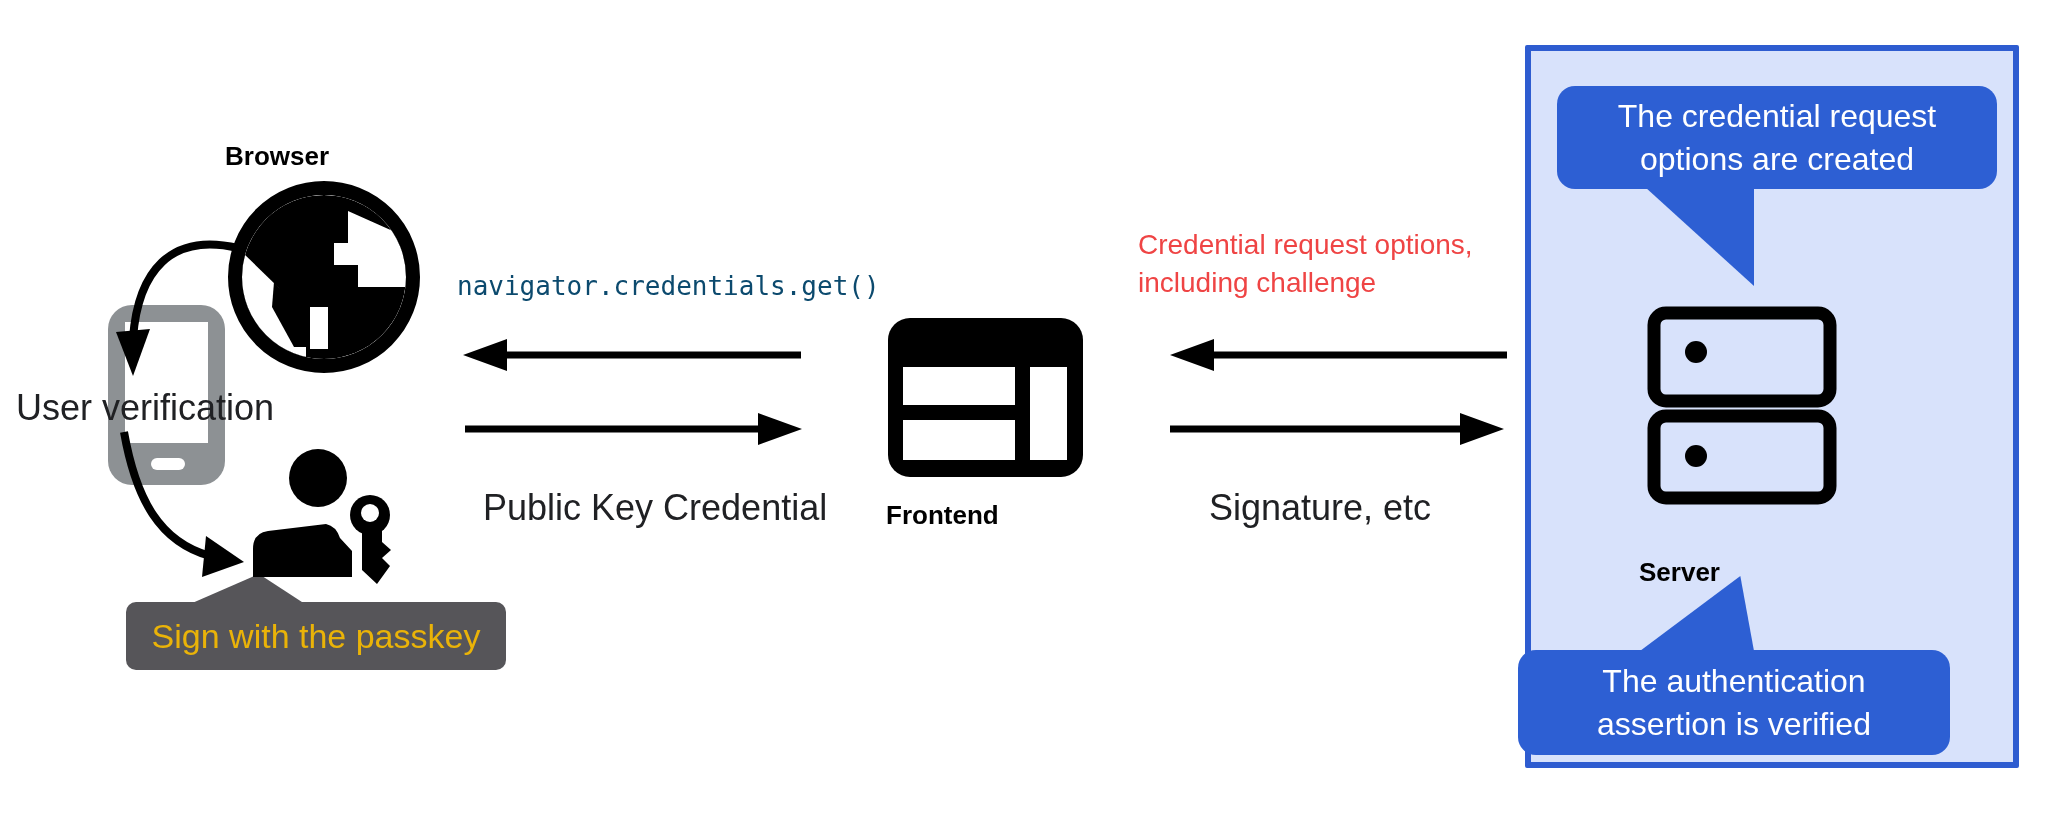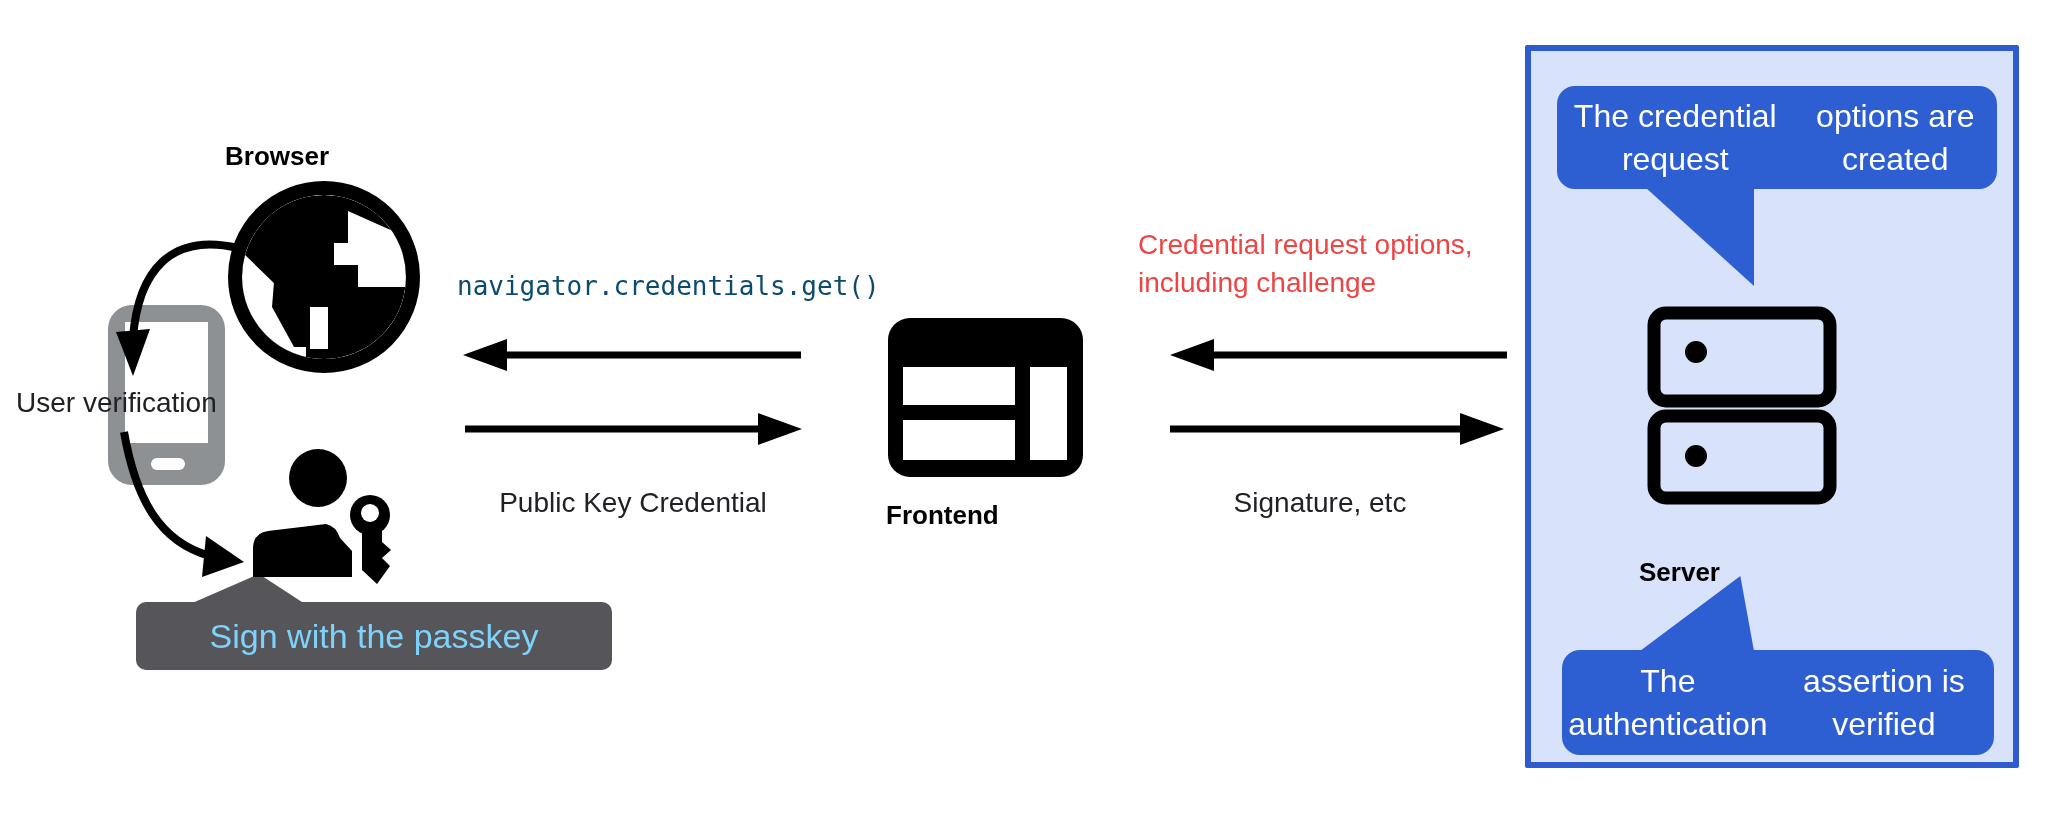--- a/index.html
+++ b/index.html
@@ -1,47 +1,47 @@
 <!DOCTYPE html>
 <html><head>
 <meta charset="utf-8">
 <style>
   html,body{margin:0;padding:0;background:#fff;}
   .canvas{
     position:relative;width:2046px;height:818px;background:#ffffff;
     font-family:"Liberation Sans",sans-serif;color:#202124;overflow:hidden;
   }
   .abs{position:absolute;}
-  .label{font-size:28px;color:#202124;white-space:nowrap;}
+  .label{font-size:36px;color:#202124;white-space:nowrap;}
   .label-bold{font-size:26px;font-weight:bold;color:#000;white-space:nowrap;text-align:left;}
   .code{font-family:"DejaVu Sans Mono","Liberation Mono",monospace;font-size:26px;color:#0c4a6e;white-space:nowrap;}
   .centered{text-align:center;}
   
   .server-panel{
     left:1525px;top:45px;width:482px;height:711px;
     background:#d8e2fb;border:6px solid #2e5cd0;border-radius:2px;
   }
   
   .bubble{
     background:#2d5fd3;color:#ffffff;border-radius:18px;
-    display:flex;justify-content:center;align-items:center;
+    display:flex;flex-direction:column;justify-content:center;align-items:center;
     font-size:32px;line-height:43px;text-align:center;
   }
   .bubble-top{left:1557px;top:86px;width:440px;height:103px;}
-  .bubble-bottom{left:1562px;top:650px;width:432px;height:105px;}
+  .bubble-bottom{left:1518px;top:650px;width:432px;height:105px;}
   .bubble-tail{background:#2d5fd3;}
   .tail-top{left:1645px;top:187px;width:109px;height:99px;
     clip-path:polygon(0 0,100% 0,100% 100%);}
   .tail-bottom{left:1640px;top:576px;width:114px;height:75px;
     clip-path:polygon(88% 0,0 100%,100% 100%);}
   
   .tooltip{
-    left:136px;top:602px;width:476px;height:68px;background:#565559;border-radius:10px;
+    left:126px;top:602px;width:380px;height:68px;background:#565559;border-radius:10px;
     display:flex;align-items:center;justify-content:center;
-    color:#7dd3fc;font-size:34px;white-space:nowrap;
+    color:#eab308;font-size:34px;white-space:nowrap;
   }
   .tooltip-pointer{
     left:190px;top:574px;width:115px;height:30px;background:#565559;
     clip-path:polygon(60% 0,0 100%,100% 100%);
   }
   svg.graphics{position:absolute;left:0;top:0;pointer-events:none;}
 </style>
 </head>
 <body>
 

